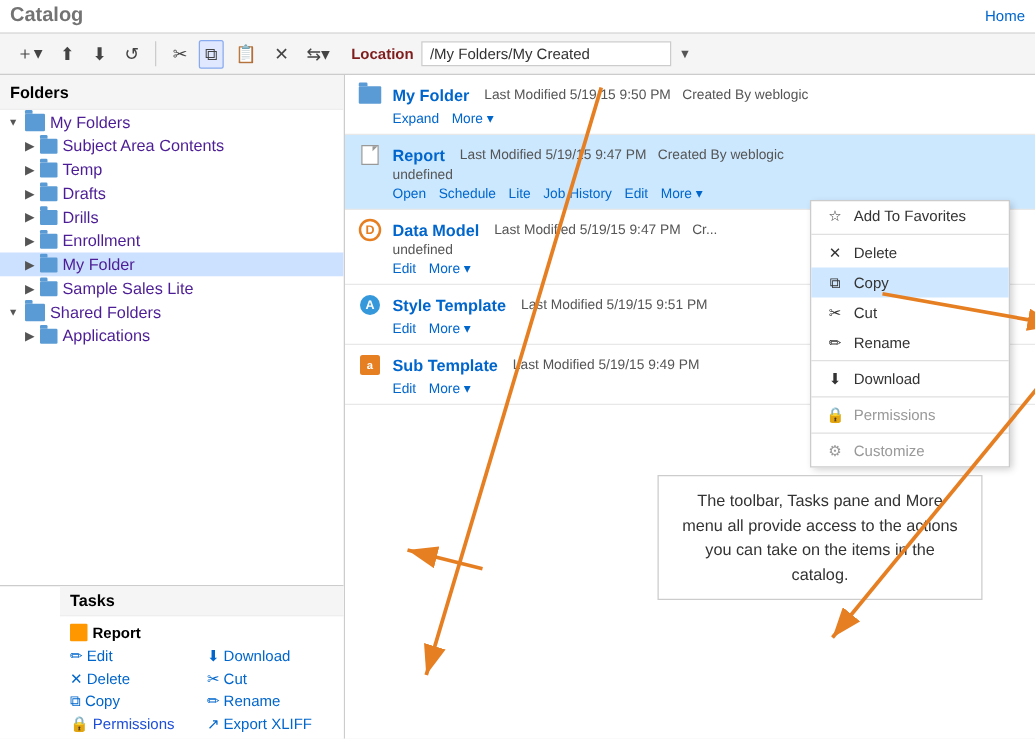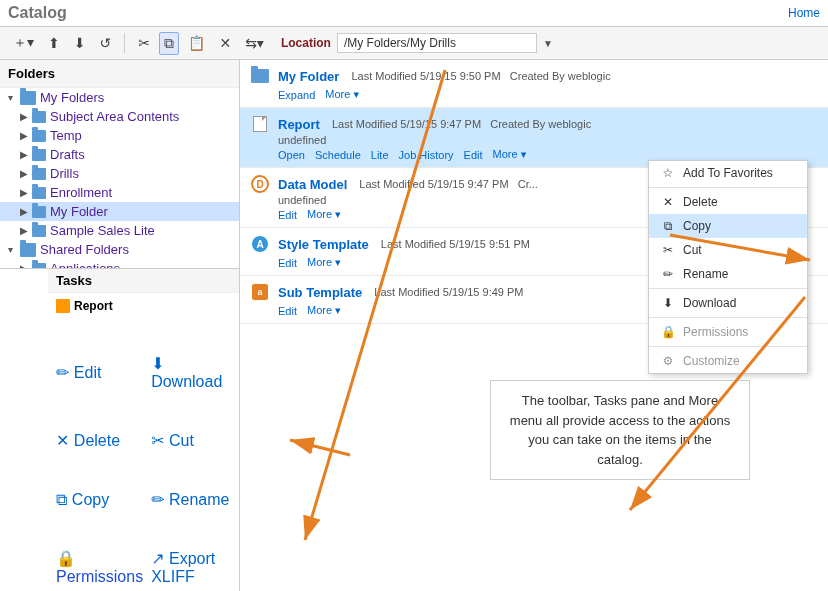--- a/index.html
+++ b/index.html
@@ -16,40 +16,40 @@
     .toolbar-separator { width: 1px; height: 20px; background: #ccc; margin: 0 4px; }
     .toolbar-location { display: flex; align-items: center; gap: 6px; margin-left: 8px; }
     .toolbar-location-label { font-weight: bold; font-size: 12px; color: #7f1d1d; }
     .toolbar-location-path { border: 1px solid #ccc; padding: 2px 20px 2px 6px; background: #fff; font-size: 12px; color: #333; min-width: 200px; position: relative; }
     .toolbar-location-dropdown { font-size: 10px; color: #555; }
 
     
     .main { display: flex; height: calc(591px - 60px); }
 
     
-    .sidebar { width: 240px; background: #fff; border-right: 1px solid #ccc; display: flex; flex-direction: column; overflow: hidden; }
+    .sidebar { width: 276px; background: #fff; border-right: 1px solid #ccc; display: flex; flex-direction: column; overflow: hidden; }
     .sidebar-section-title { font-weight: bold; font-size: 13px; padding: 6px 8px; border-bottom: 1px solid #eee; background: #f5f5f5; }
     .tree-item { display: flex; align-items: center; padding: 2px 4px; cursor: pointer; white-space: nowrap; }
     .tree-item.selected { background: #cce0ff; }
     .tree-item .arrow { width: 12px; font-size: 10px; color: #555; flex-shrink: 0; }
     .tree-item .folder-icon { width: 16px; height: 14px; background: #5b9bd5; border-radius: 1px; margin-right: 4px; flex-shrink: 0; position: relative; }
     .tree-item .folder-icon::before { content: ''; position: absolute; top: -3px; left: 0; width: 6px; height: 3px; background: #5b9bd5; border-radius: 1px 1px 0 0; }
     .tree-item .folder-icon.small { width: 14px; height: 12px; }
     .tree-item .label { font-size: 13px; color: #4c1d95; }
     .tree-indent-1 { padding-left: 8px; }
     .tree-indent-2 { padding-left: 20px; }
 
     
     .tasks-pane { background: #fff; border-top: 1px solid #ccc; padding-left: 48px; }
     .tasks-title { font-weight: bold; font-size: 13px; padding: 4px 8px; background: #f5f5f5; border-bottom: 1px solid #eee; display: flex; align-items: center; gap: 4px; }
     .tasks-body { padding: 4px 8px; }
     .tasks-report-name { display: flex; align-items: center; gap: 4px; font-weight: bold; font-size: 12px; padding: 2px 0 4px 0; }
     .tasks-report-icon { width: 14px; height: 14px; background: #ff9800; border-radius: 1px; flex-shrink: 0; }
     .tasks-actions { display: grid; grid-template-columns: 1fr 1fr; gap: 2px 8px; }
-    .tasks-action { display: flex; align-items: center; gap: 3px; color: #0066cc; cursor: pointer; font-size: 16px; padding: 1px 0; margin-top: 36px; }
+    .tasks-action { display: flex; align-items: center; gap: 3px; color: #0066cc; cursor: pointer; font-size: 12px; padding: 1px 0; }
     .tasks-action.disabled { color: #1d4ed8; cursor: default; }
 
     
     .content { flex: 1; background: #fff; overflow: hidden; position: relative; }
     .content-list { padding: 0; }
     .content-item { border-bottom: 1px solid #e8e8e8; padding: 6px 10px; display: flex; flex-direction: column; }
     .content-item.highlighted { background: #cce8ff; }
     .content-item-row1 { display: flex; align-items: center; gap: 8px; }
     .content-item-icon { width: 20px; height: 20px; flex-shrink: 0; display: flex; align-items: center; justify-content: center; }
     .folder-img { width: 18px; height: 14px; background: #5b9bd5; border-radius: 1px; position: relative; }
@@ -101,21 +101,21 @@
   <button class="toolbar-btn" title="Download">⬇</button>
   <button class="toolbar-btn" title="Refresh">↺</button>
   <div class="toolbar-separator"></div>
   <button class="toolbar-btn" title="Cut">✂</button>
   <button class="toolbar-btn" title="Copy" style="background:#e0e8ff; border-color:#88aaee;">⧉</button>
   <button class="toolbar-btn" title="Paste">📋</button>
   <button class="toolbar-btn" title="Delete">✕</button>
   <button class="toolbar-btn" title="Move">⇆▾</button>
   <div class="toolbar-location">
     <span class="toolbar-location-label">Location</span>
-    <span class="toolbar-location-path">/My Folders/My Drills</span>
+    <span class="toolbar-location-path">/My Folders/My Created</span>
     <span class="toolbar-location-dropdown">▼</span>
   </div>
 </div>
 
 <div class="main">
 
   <div class="sidebar">
     <div class="sidebar-section-title">Folders</div>
     <div class="sidebar-scroll-container">
 

